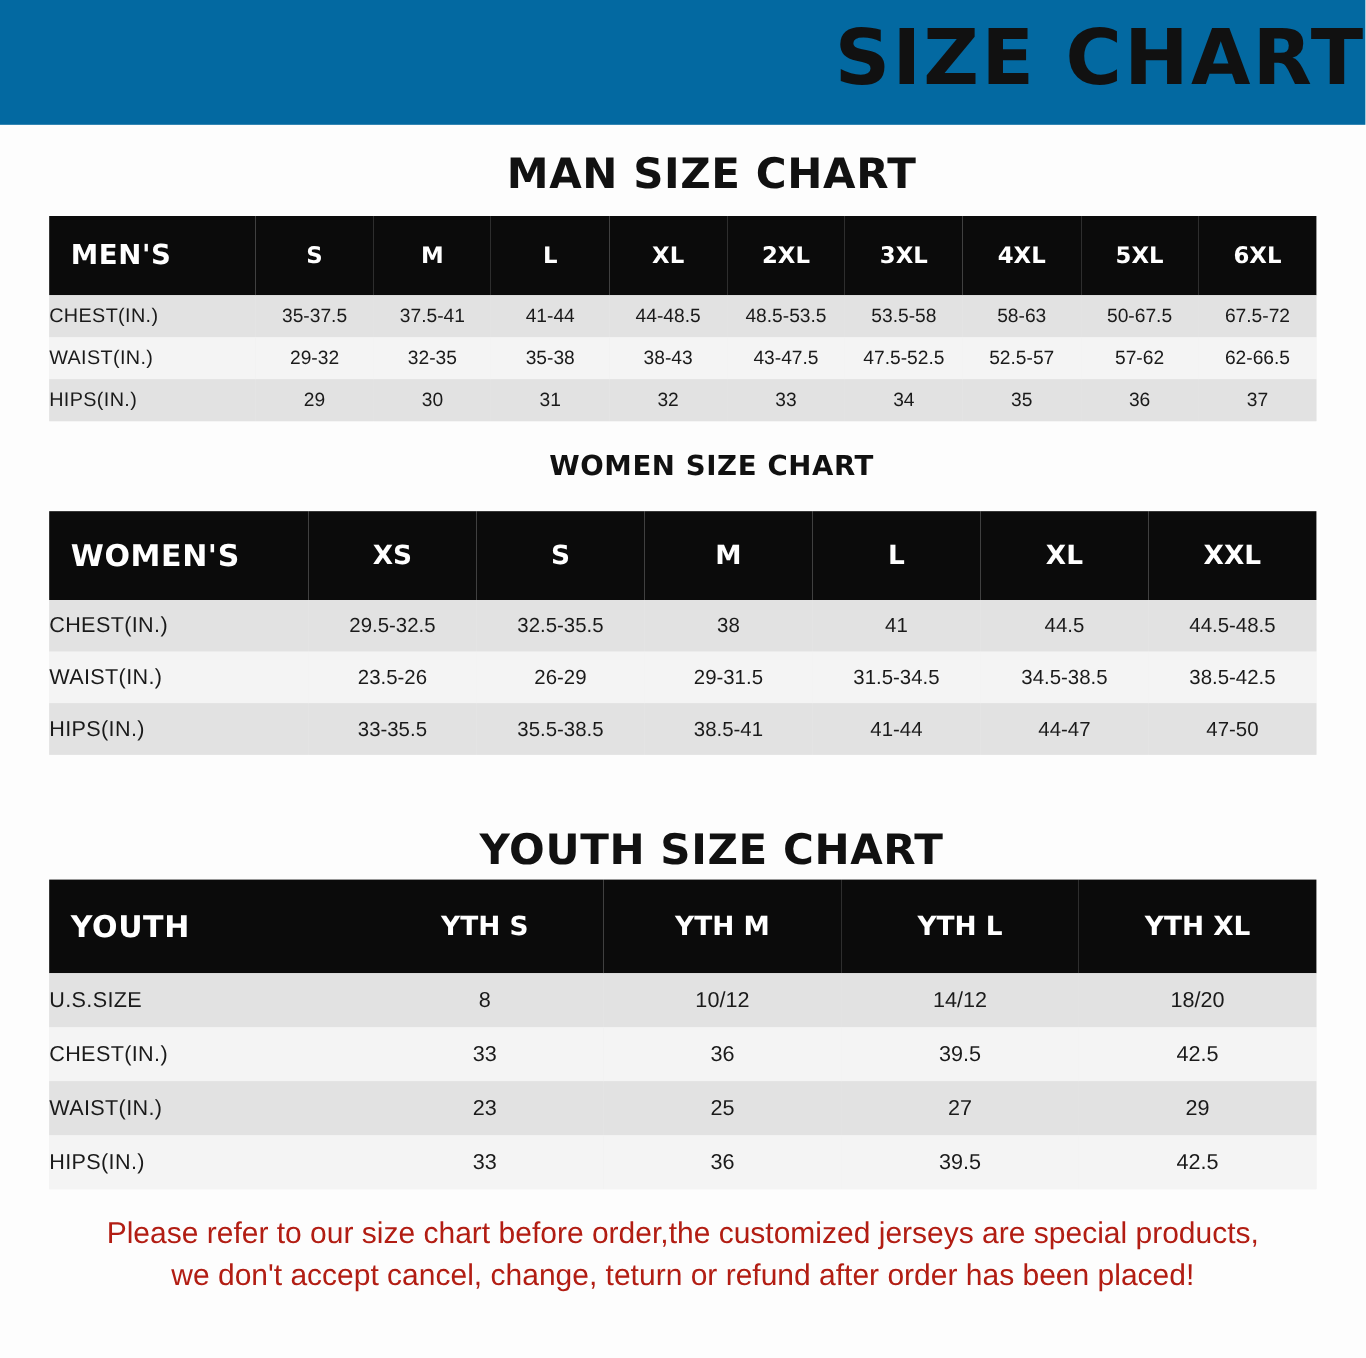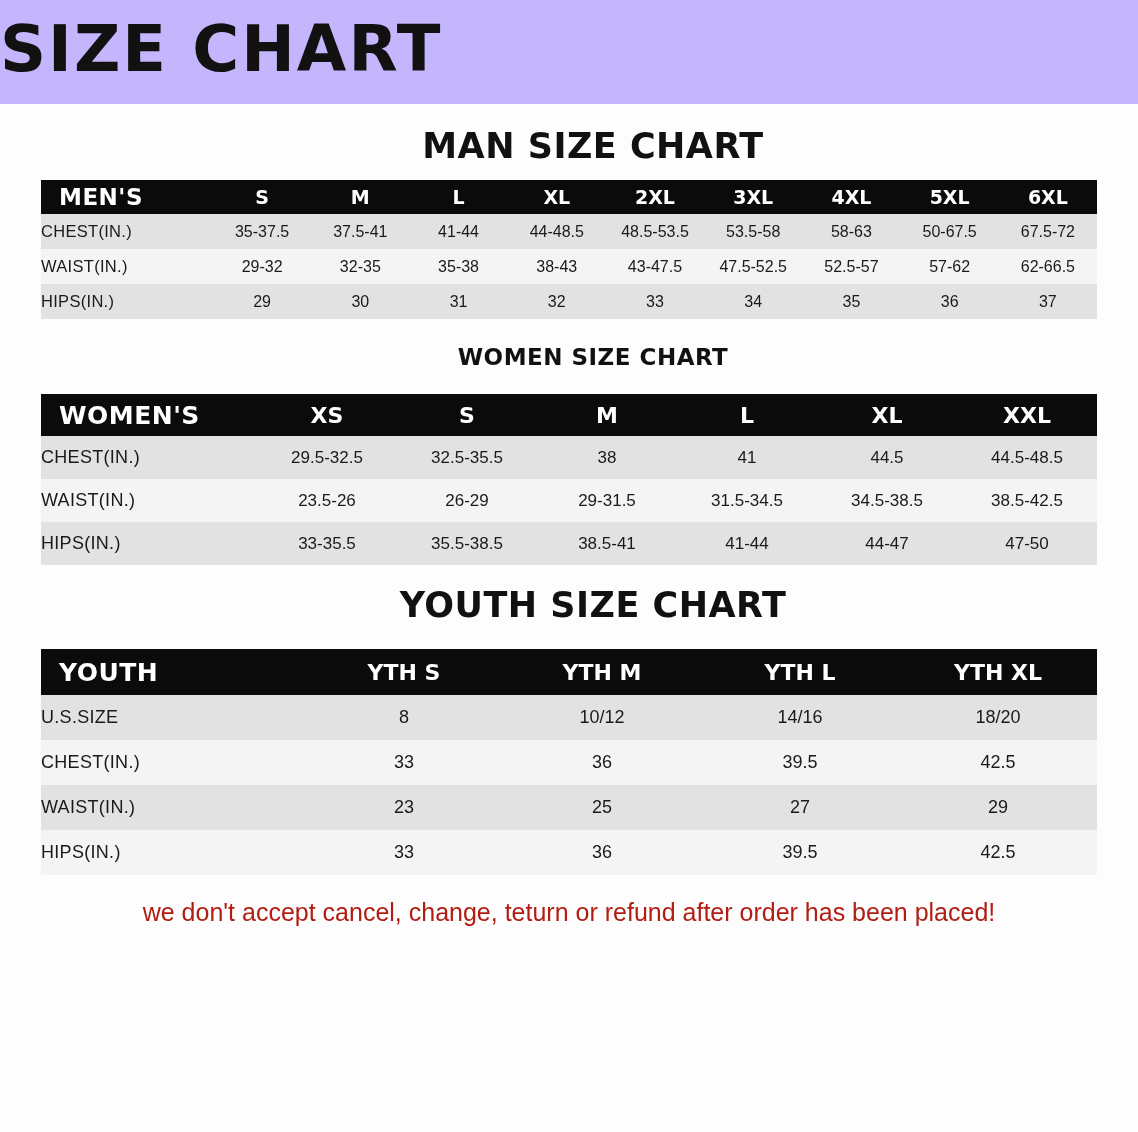--- a/index.html
+++ b/index.html
@@ -17,24 +17,24 @@
     position: relative;
     width: 1138px;
     height: 1132px;
     background: #fdfdfd;
   }
 
   
   .banner {
     width: 100%;
     height: 104px;
-    background: #c4b5fd;
+    background: #0369a1;
     display: flex;
     align-items: center;
-    justify-content: flex-start;
+    justify-content: flex-end;
   }
   .banner-title {
     font-family: "DejaVu Sans", sans-serif;
     font-weight: bold;
     font-size: 64px;
     letter-spacing: 2px;
     color: #111;
     line-height: 1;
     padding-bottom: 6px;
   }
@@ -52,40 +52,40 @@
     margin-top: 22px;
     letter-spacing: 0.5px;
   }
   .title-women {
     font-size: 23px;
     margin-top: 25px;
     letter-spacing: 0.5px;
   }
   .title-youth {
     font-size: 35px;
-    margin-top: 20px;
+    margin-top: 60px;
     letter-spacing: 0.5px;
   }
 
   
   table {
     border-collapse: collapse;
     table-layout: fixed;
   }
   .tbl {
     margin: 0 auto;
     background: #eeeeee;
   }
   .tbl thead th {
     background: #0b0b0b;
     color: #ffffff;
     font-family: "DejaVu Sans", sans-serif;
     font-weight: bold;
     text-align: center;
-    padding: 4px 2px;
+    padding: 20px 2px;
   }
   .tbl thead th.corner {
     text-align: left;
     padding-left: 18px;
     letter-spacing: 0.5px;
   }
   .tbl tbody td {
     text-align: center;
     color: #1a1a1a;
     font-family: "Liberation Sans", sans-serif;
@@ -105,21 +105,21 @@
   #men-table tbody td.rowhead { font-size: 16.5px; }
 
   
   #women-table { width: 1056px; margin-top: 24px; }
   #women-table thead th { font-size: 22px; height: 34px; }
   #women-table thead th.corner { font-size: 25px; }
   #women-table tbody td { font-size: 17px; padding: 11px 0; }
   #women-table tbody td.rowhead { font-size: 18px; }
 
   
-  #youth-table { width: 1056px; margin-top: 24px; }
+  #youth-table { width: 1056px; margin-top: 4px; }
   #youth-table thead th { font-size: 22px; height: 38px; }
   #youth-table thead th.corner { font-size: 25px; }
   #youth-table tbody td { font-size: 18px; padding: 12px 0; }
   #youth-table tbody td.rowhead { font-size: 18px; }
 
   
   .note {
     margin: 20px auto 0 auto;
     width: 1058px;
     text-align: center;
@@ -260,21 +260,21 @@
         <th>YTH M</th>
         <th>YTH L</th>
         <th>YTH XL</th>
       </tr>
     </thead>
     <tbody>
       <tr class="row-shade">
         <td class="rowhead">U.S.SIZE</td>
         <td>8</td>
         <td>10/12</td>
-        <td>14/16</td>
+        <td>14/12</td>
         <td>18/20</td>
       </tr>
       <tr class="row-plain">
         <td class="rowhead">CHEST(IN.)</td>
         <td>33</td>
         <td>36</td>
         <td>39.5</td>
         <td>42.5</td>
       </tr>
       <tr class="row-shade">
@@ -288,16 +288,17 @@
         <td class="rowhead">HIPS(IN.)</td>
         <td>33</td>
         <td>36</td>
         <td>39.5</td>
         <td>42.5</td>
       </tr>
     </tbody>
   </table>
 
   <div class="note">
+    <span class="note-line">Please refer to our size chart before order,the customized jerseys are special products,</span>
     <span class="note-line">we don't accept cancel, change, teturn or refund after order has been placed!</span>
   </div>
 
 </div>
 
 </body></html>

